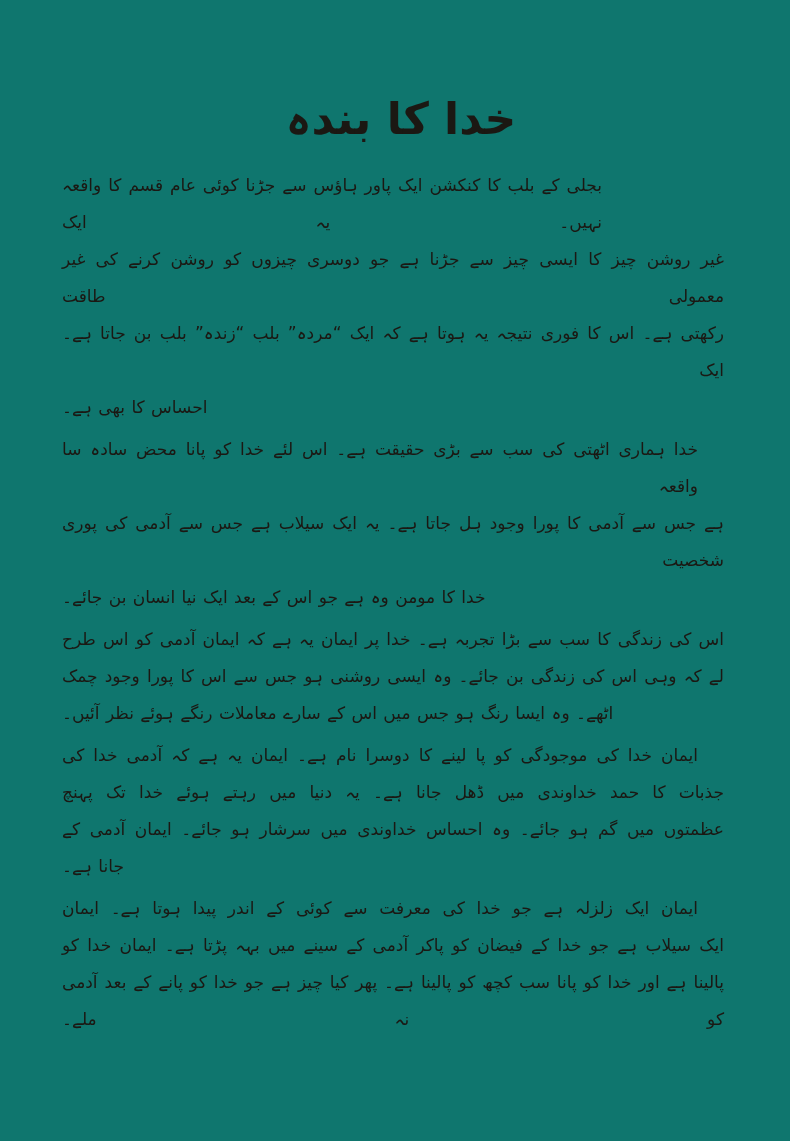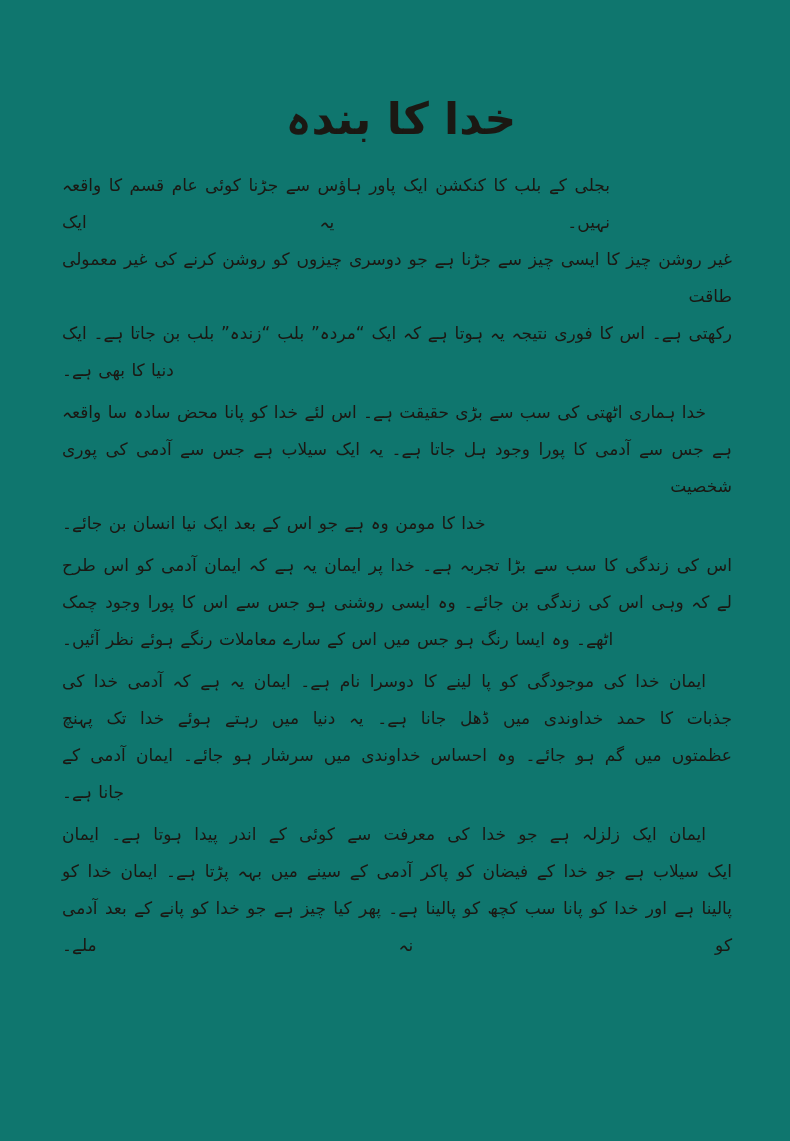--- a/index.html
+++ b/index.html
@@ -25,21 +25,21 @@
     font-size: 44px;
     line-height: 64px;
     font-weight: bold;
     margin: 0 0 16px 0;
     letter-spacing: 1px;
   }
   .text-block {
     direction: rtl;
   }
   .para {
-    margin: 0 8px 5px 0;
+    margin: 0 16px 5px 0;
   }
   .line {
     direction: rtl;
     font-size: 17px;
     line-height: 37px;
     text-align: justify;
     text-align-last: justify;
     word-spacing: 1px;
   }
   .line.first-sm { padding-right: 26px; }
@@ -52,21 +52,21 @@
 <div class="page">
 
   <h1 class="title">خدا کا بندہ</h1>
 
   <div class="text-block">
 
     <div class="para">
       <div class="line first-lg">بجلی کے بلب کا کنکشن ایک پاور ہاؤس سے جڑنا کوئی عام قسم کا واقعہ نہیں۔ یہ ایک</div>
       <div class="line">غیر روشن چیز کا ایسی چیز سے جڑنا ہے جو دوسری چیزوں کو روشن کرنے کی غیر معمولی طاقت</div>
       <div class="line">رکھتی ہے۔ اس کا فوری نتیجہ یہ ہوتا ہے کہ ایک “مردہ” بلب “زندہ” بلب بن جاتا ہے۔ ایک</div>
-      <div class="line last">دنیا کا بھی ہے۔</div>
+      <div class="line last">احساس کا بھی ہے۔</div>
     </div>
 
     <div class="para">
       <div class="line first-sm">خدا ہماری اٹھتی کی سب سے بڑی حقیقت ہے۔ اس لئے خدا کو پانا محض سادہ سا واقعہ</div>
       <div class="line">ہے جس سے آدمی کا پورا وجود ہل جاتا ہے۔ یہ ایک سیلاب ہے جس سے آدمی کی پوری شخصیت</div>
       <div class="line last">خدا کا مومن وہ ہے جو اس کے بعد ایک نیا انسان بن جائے۔</div>
     </div>
 
     <div class="para">
       <div class="line">اس کی زندگی کا سب سے بڑا تجربہ ہے۔ خدا پر ایمان یہ ہے کہ ایمان آدمی کو اس طرح</div>

